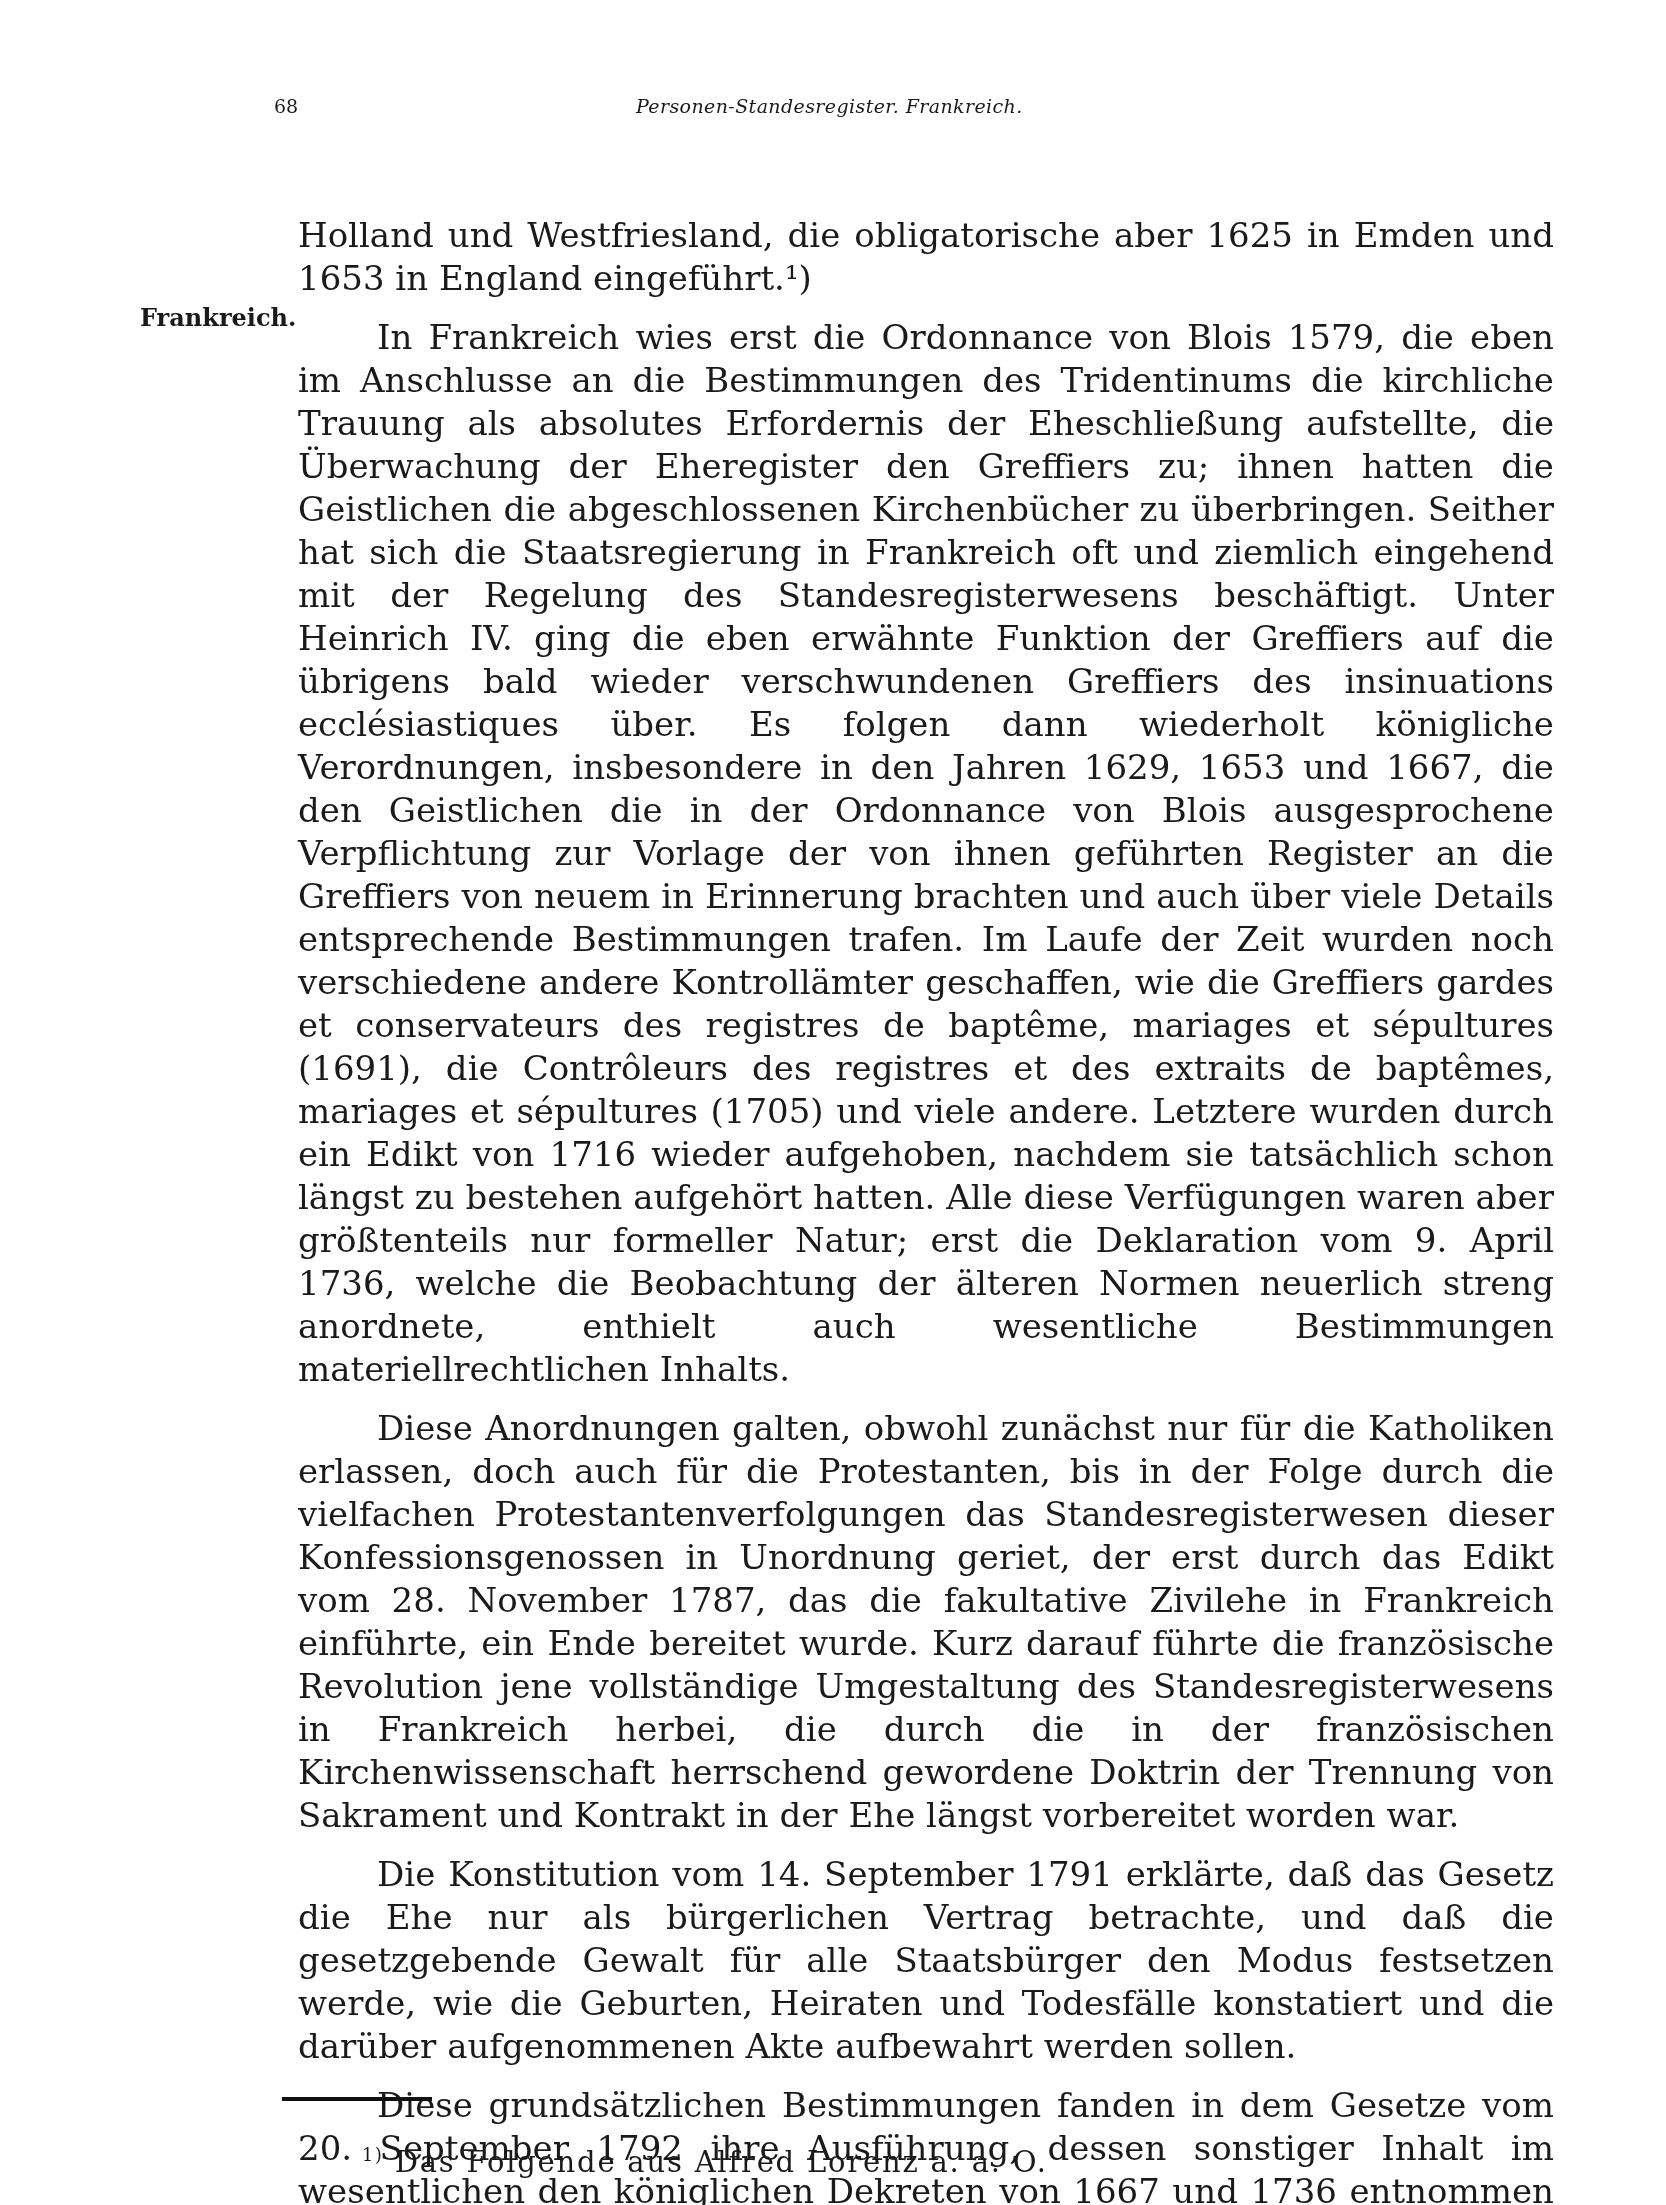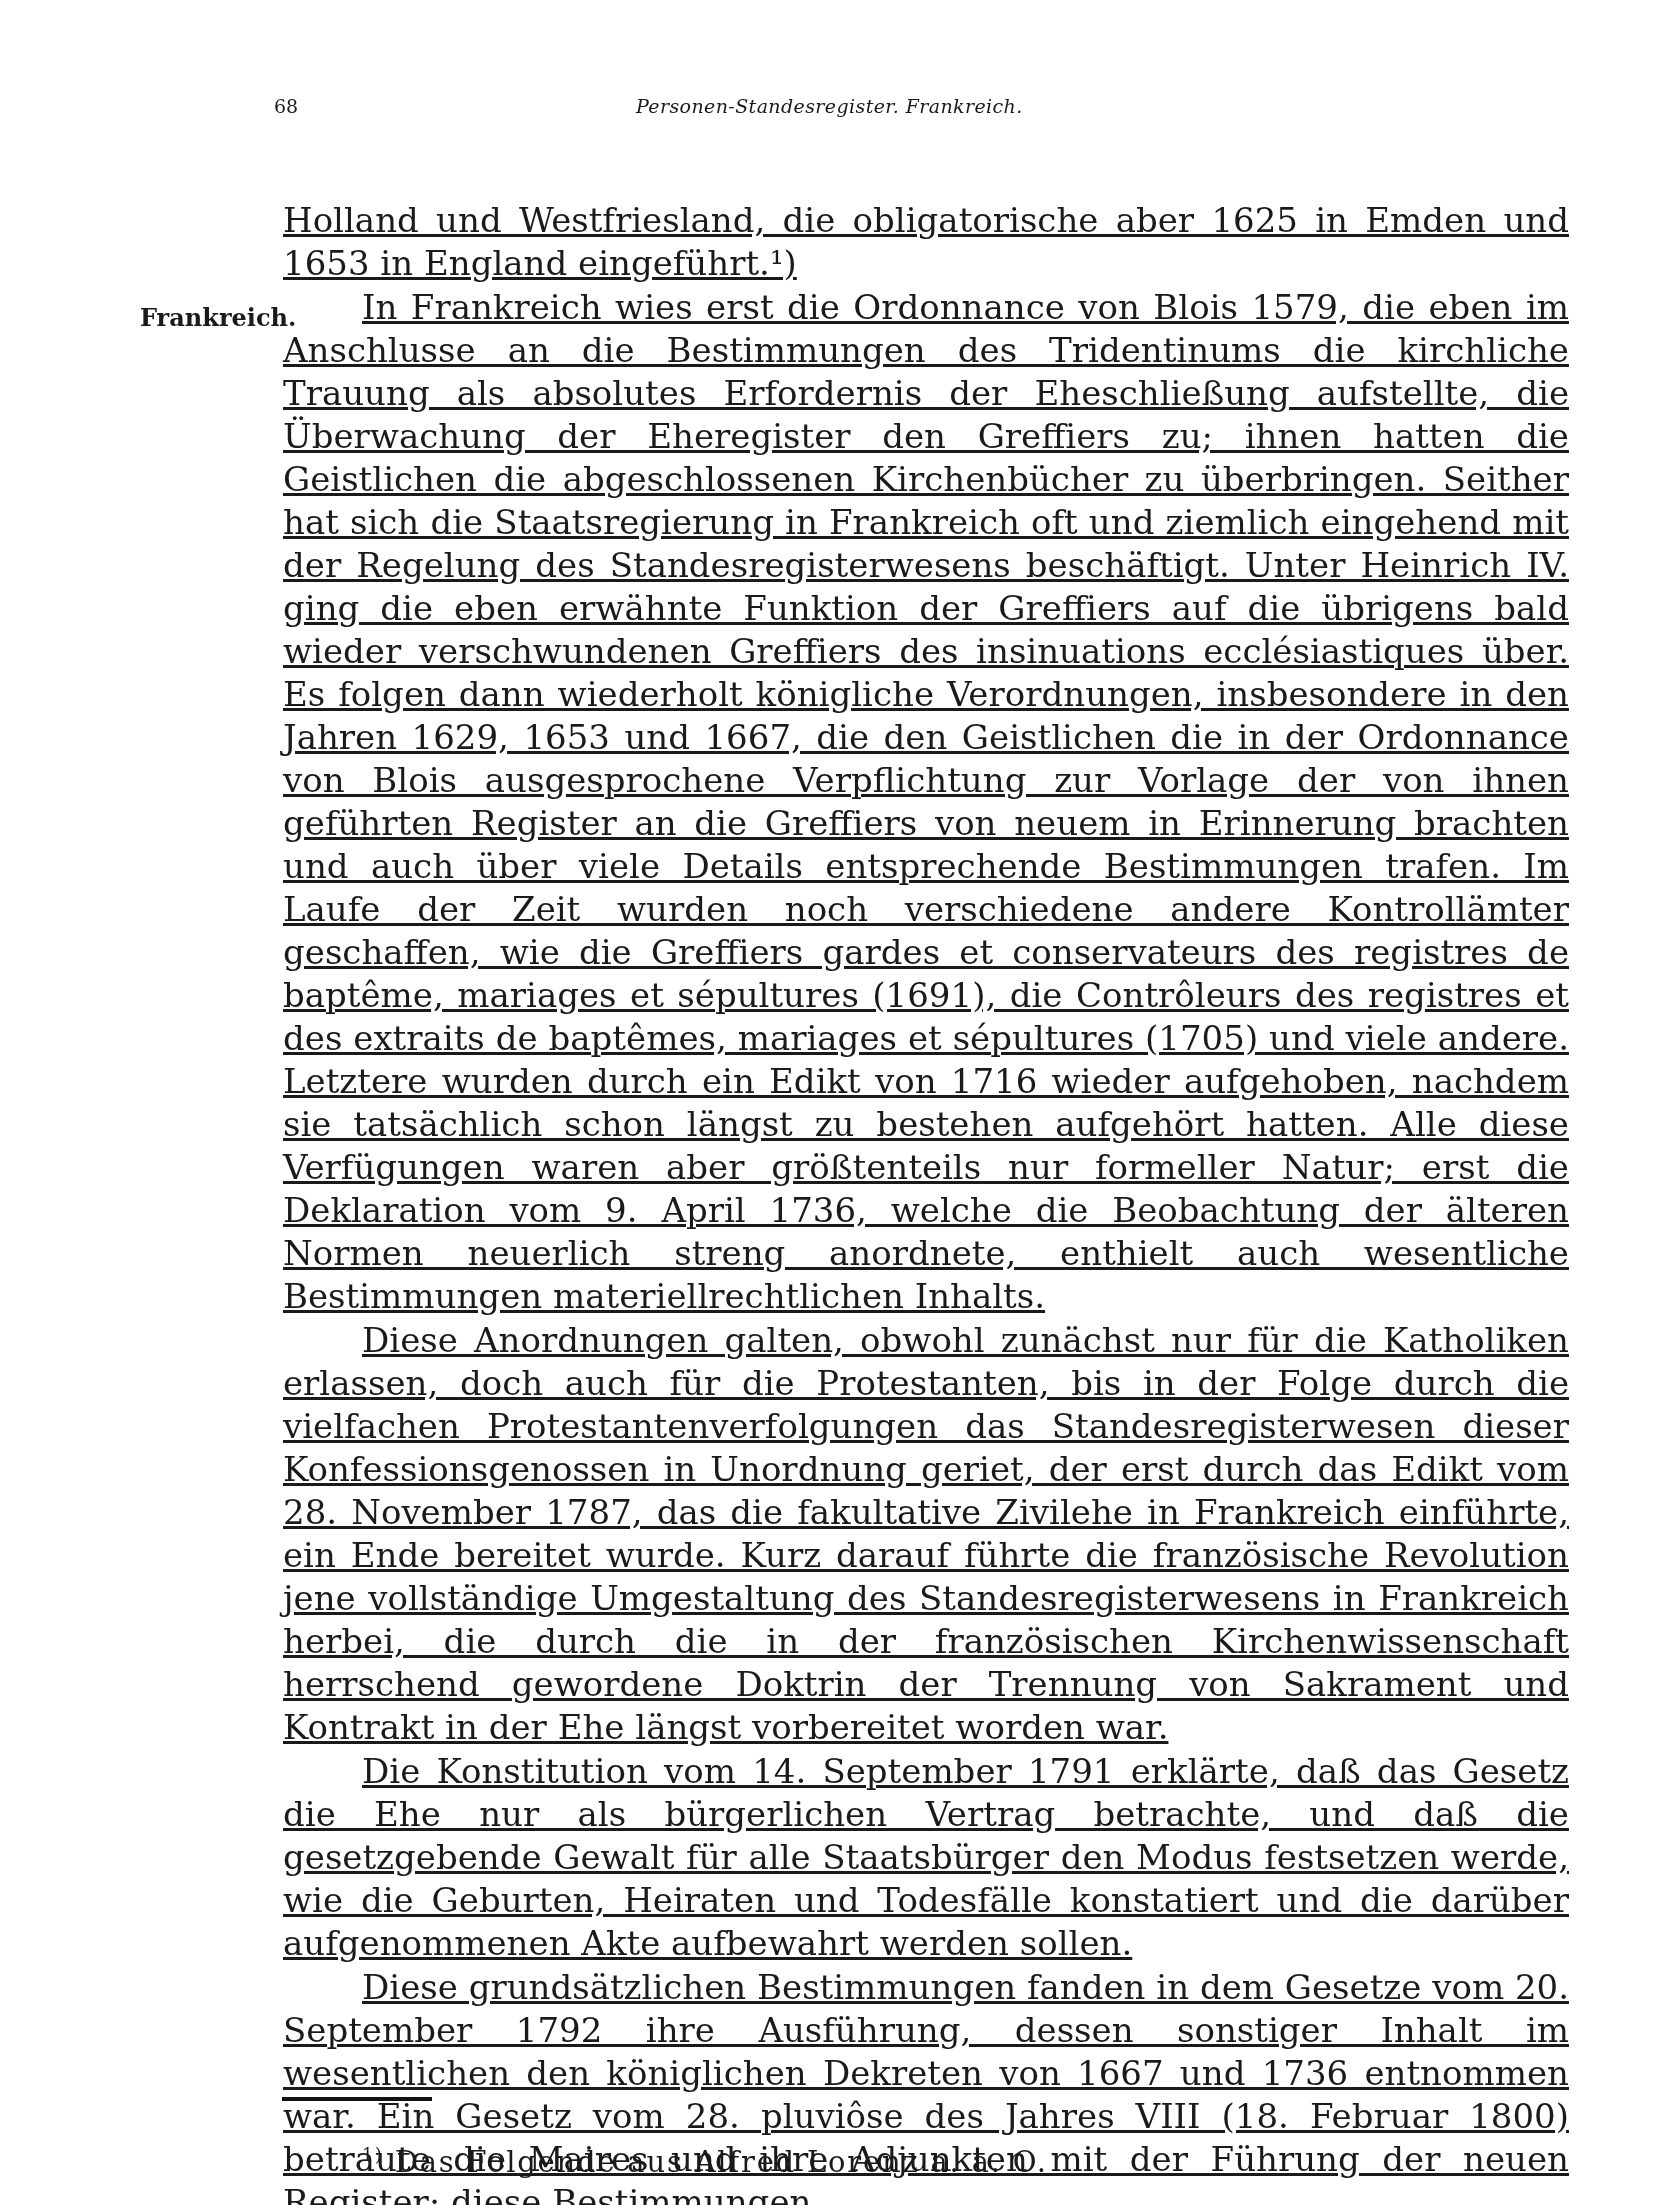--- a/index.html
+++ b/index.html
@@ -3,21 +3,21 @@
 <meta charset="utf-8">
 <style>
   html, body { margin: 0; padding: 0; background: #ffffff; }
   body { width: 1666px; height: 2441px; position: relative; overflow: hidden; color: #1a1a1a; font-family: "DejaVu Serif", "Liberation Serif", serif; }
   .page { position: absolute; left: 0; top: 0; width: 1666px; height: 2441px; }
   .header { position: absolute; left: 274px; top: 95px; width: 1288px; height: 53px; font-size: 19px; }
   .page-number { position: absolute; left: 0; top: 0; }
   .running-head { position: absolute; left: 362px; top: 0; letter-spacing: 0.4px; font-style: italic; }
   .margin-note { position: absolute; left: 140px; top: 303px; font-size: 24px; font-weight: bold; }
   .body-text { position: absolute; left: 282px; top: 198px; width: 1288px; font-size: 34px; line-height: 43px; text-align: justify; }
-  .para { margin: 1px; text-indent: 0; text-decoration: underline; }
+  .para { margin: 16px; text-indent: 0; }
   .para.indent { text-indent: 79px; }
   .footnote-rule { position: absolute; left: 282px; top: 2097px; width: 150px; height: 3.5px; background: #111; }
   .footnote { position: absolute; left: 362px; top: 2121px; font-size: 29px; letter-spacing: 1.8px; margin-top: 24px; }
   .footnote sup { font-size: 17.6px; }
 </style>
 </head>
 <body>
 
 <div class="page">
   <div class="header">

